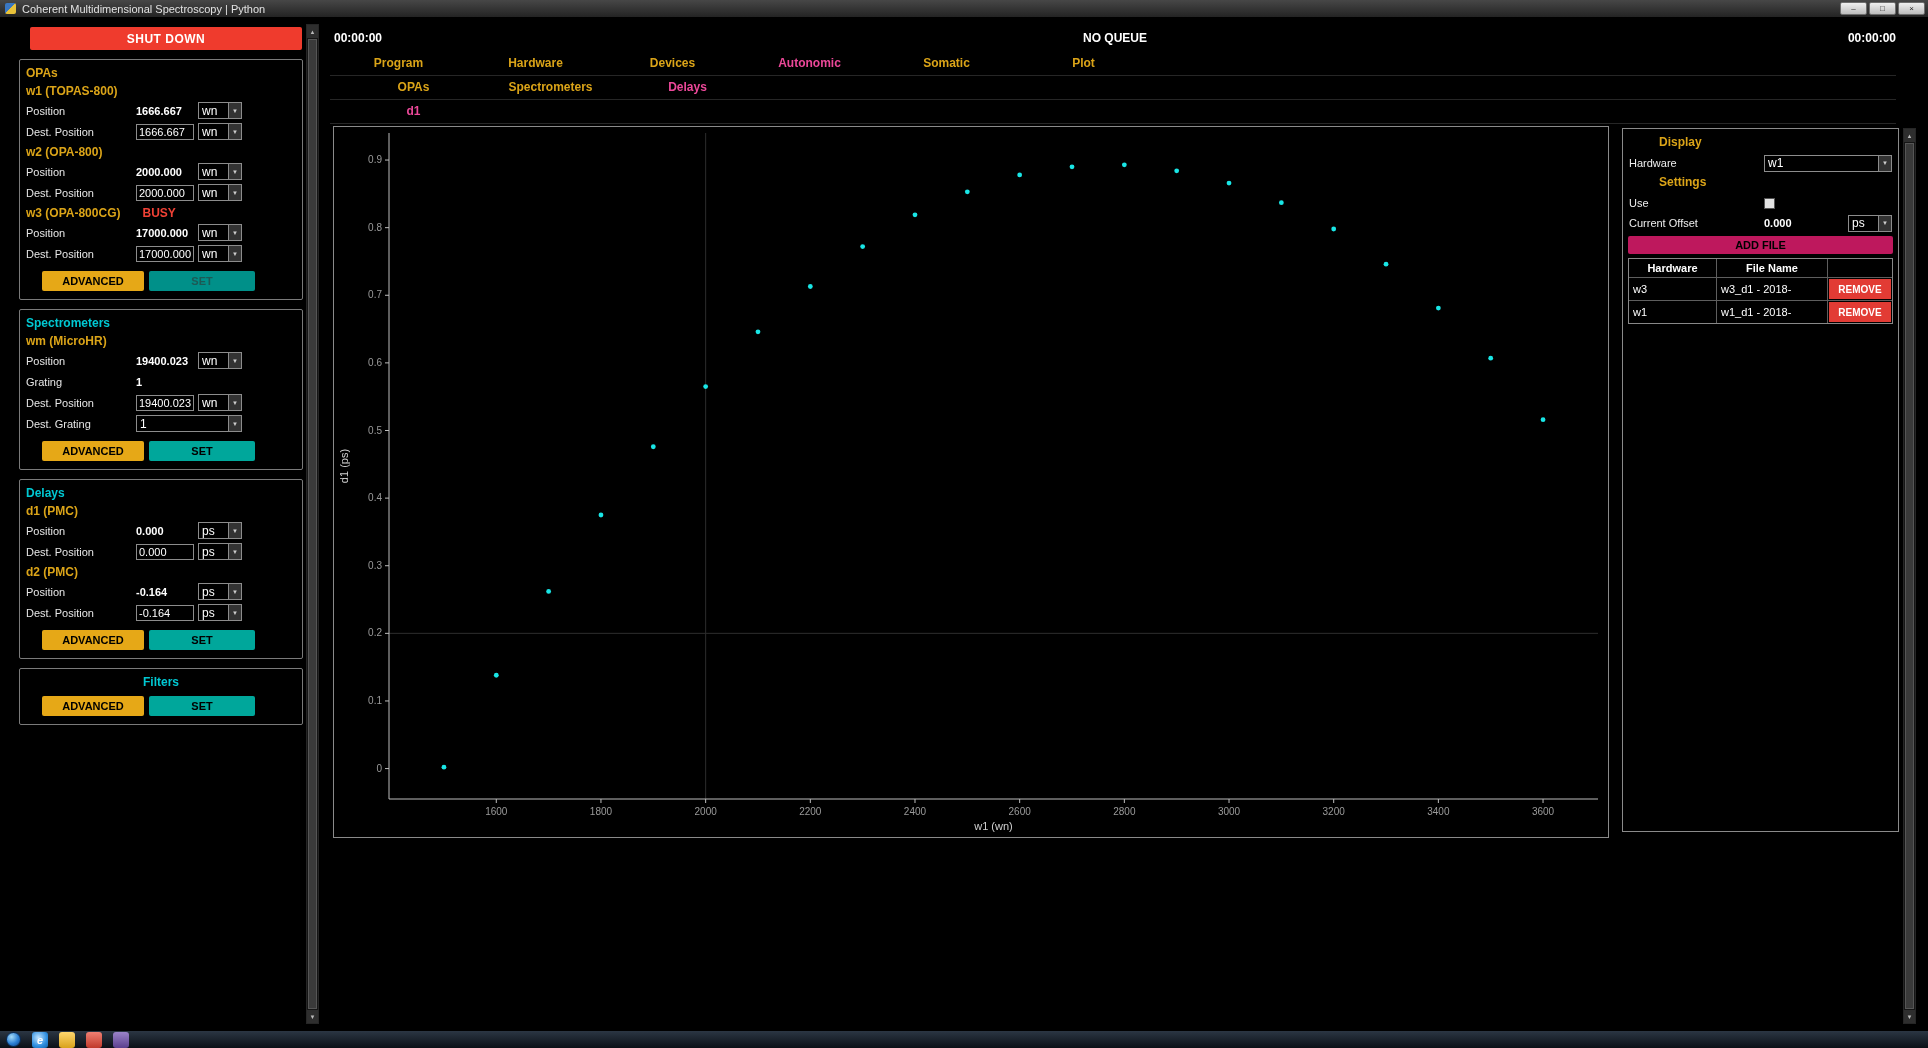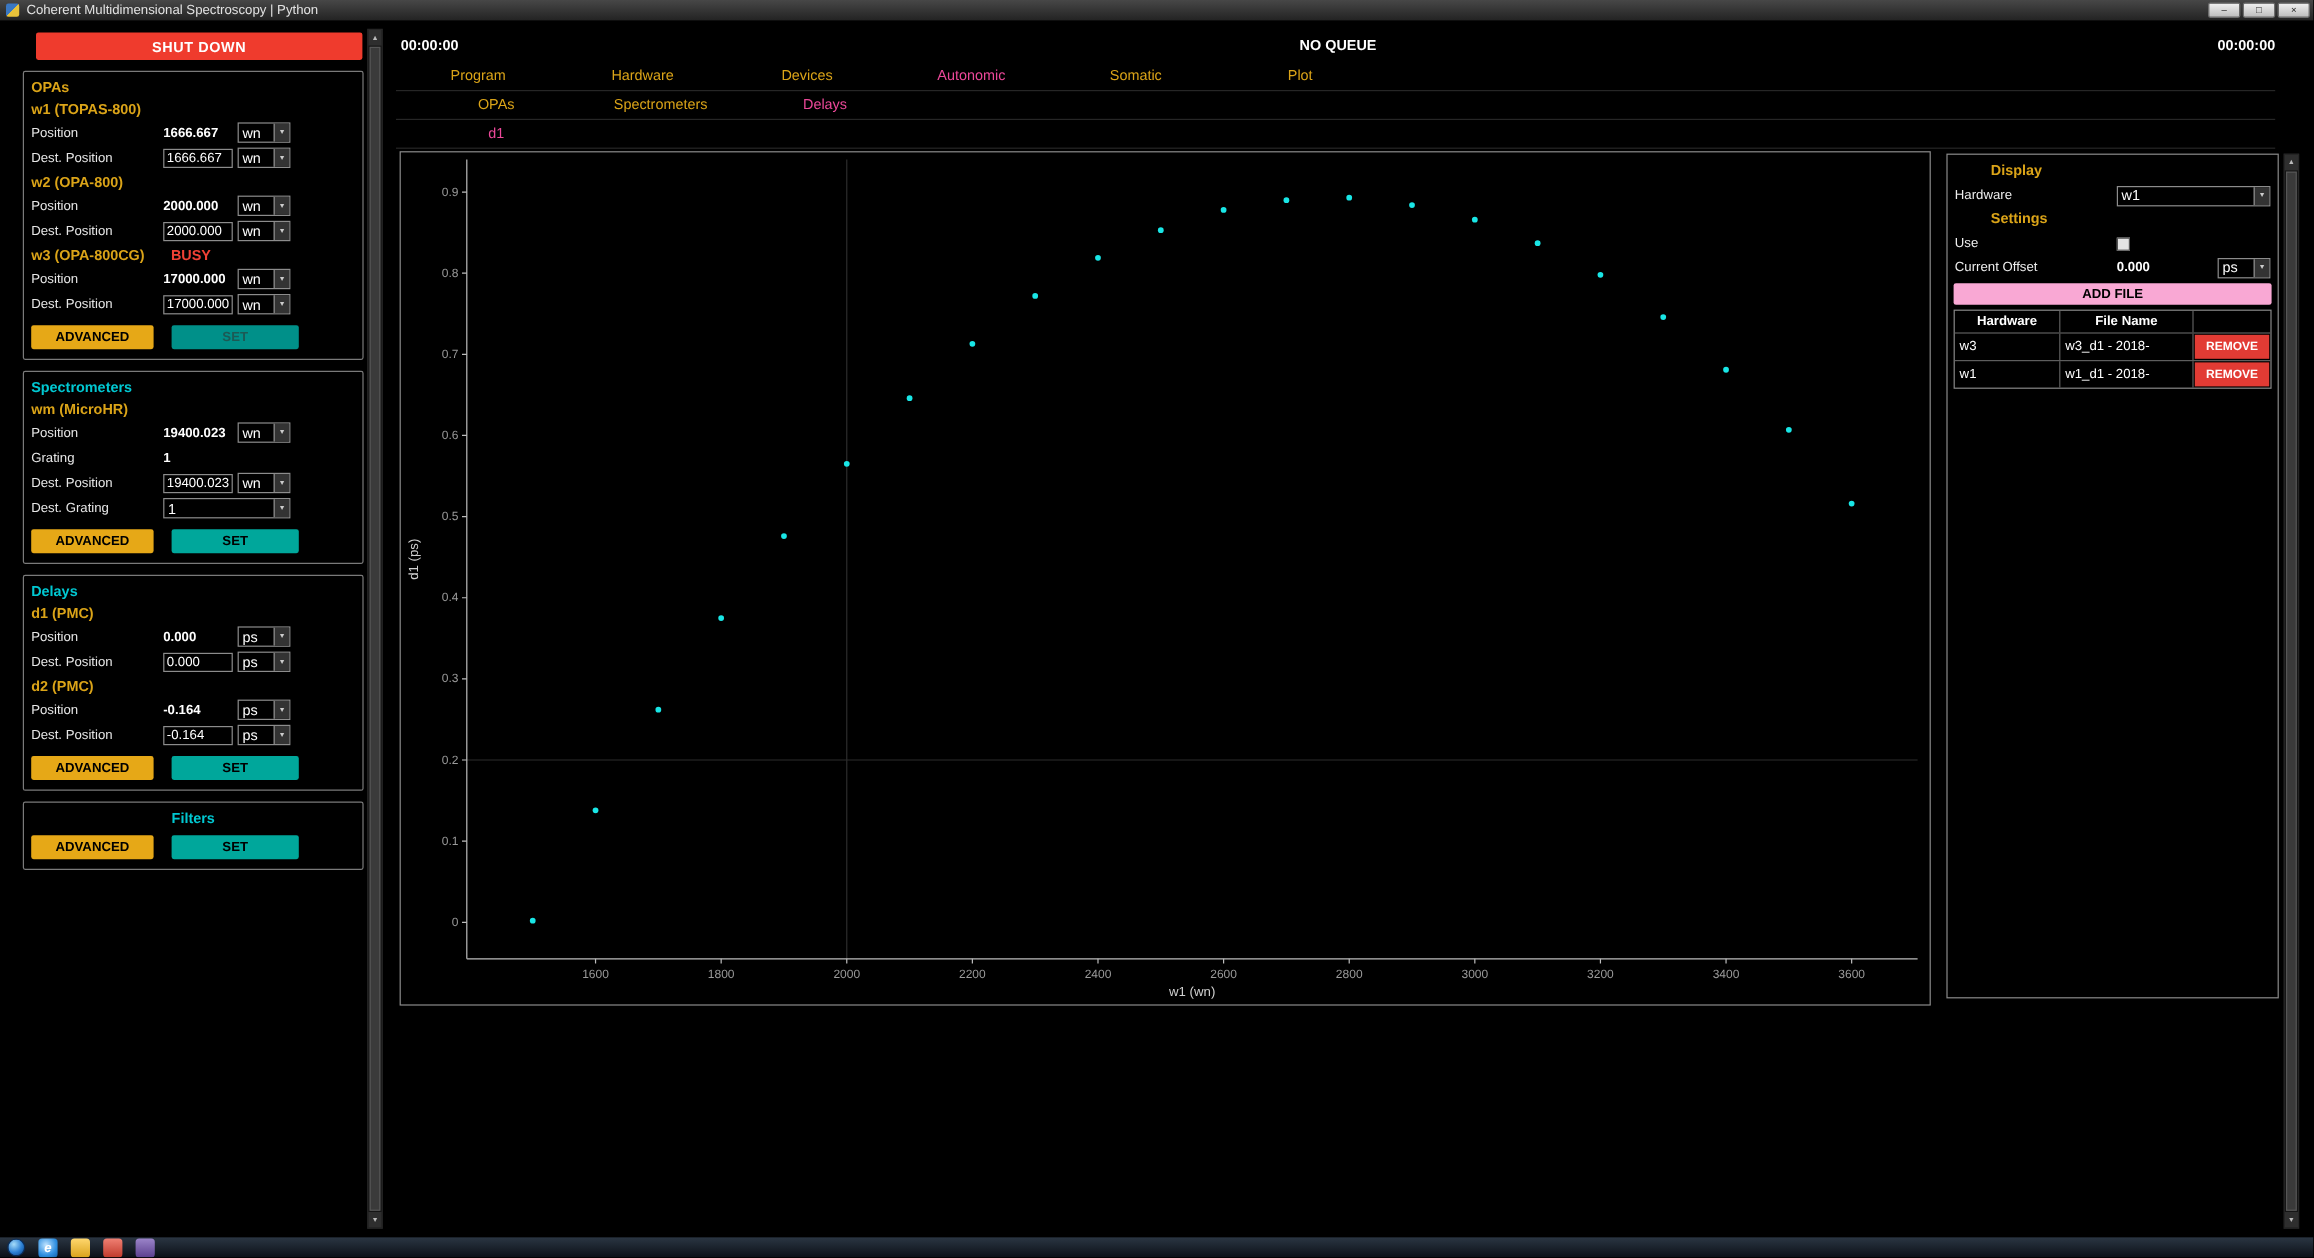--- a/index.html
+++ b/index.html
@@ -32,58 +32,58 @@
   .row-label { width:110px; font-size:11px; color:#e6e6e6; }
   .row-value { width:62px; font-weight:bold; font-size:11px; color:#fff;
     white-space:nowrap; overflow:hidden; }
   .row-input { width:58px; height:16px; background:#000; border:1px solid #8c8c8c;
     color:#fff; font-size:11px; padding:0 2px; margin-right:4px; font-family:inherit; }
   .combo { display:inline-flex; align-items:stretch; border:1px solid #8c8c8c;
     background:#000; height:17px; width:44px; }
   .combo-val { flex:1; padding:0 3px; font-size:12px; color:#fff; display:flex; align-items:center; overflow:hidden; }
   .combo-arrow { width:13px; background:#333; border-left:1px solid #8c8c8c;
     color:#ccc; font-size:6px; display:flex; align-items:center; justify-content:center; }
-  .btn-row { display:flex; gap:15px; margin-top:7px; }
+  .btn-row { display:flex; gap:5px; margin-top:7px;margin-left:16px; }
   .sbtn { height:20px; border:none; border-radius:2px; font-weight:bold;
     font-size:11px; font-family:inherit; }
   .sbtn.advanced { background:#e6a817; color:#000; width:102px; }
   .sbtn.set { background:#00a79b; color:#000; width:106px; }
   .sbtn.set-disabled { color:#1c5a55; background:#009089; }
   
   .scrollbar { position:absolute; width:13px; background:#151515;
     border:1px solid #262626; display:flex; flex-direction:column; }
   .sb-arrow { height:13px; background:#2e2e2e; color:#bbb; font-size:6px;
     display:flex; align-items:center; justify-content:center; }
   .sb-thumb { flex:1; margin:1px; background:#3a3a3a; border:1px solid #565656; }
   .sidebar-sb { left:306px; top:24px; height:1000px; }
   .main-sb { left:1903px; top:128px; height:896px; }
   
   .queue-bar { position:absolute; left:334px; top:28px; width:1562px; height:20px;
     display:flex; justify-content:space-between; align-items:center;
     font-size:12px; font-weight:bold; color:#fff; }
   .tab-area { position:absolute; left:330px; top:52px; width:1566px; }
   .tab-row { height:24px; display:flex; border-bottom:1px solid #262626; }
-  .tab { width:137px; text-align:center; line-height:23px; font-weight:normal;
+  .tab { width:137px; text-align:center; line-height:23px; font-weight:bold;
     font-size:12px; color:#dba418; cursor:default; }
   .tab.active { color:#ec4899; }
   
   .plot-panel { position:absolute; left:333px; top:126px; width:1276px; height:712px;
     border:1px solid #8a8a8a; background:#000; }
   
   .right-panel { position:absolute; left:1622px; top:128px; width:277px; height:704px;
     border:1px solid #8a8a8a; background:#000; padding-top:4px; }
   .rp-title { font-weight:bold; font-size:12px; color:#dba418; padding:2px 6px; height:20px;margin-left:30px; }
   .rp-row { display:flex; align-items:center; height:20px; padding:0 6px; }
   .rp-label { flex:1; font-size:11px; color:#eee; }
   .rp-ctrl { width:128px; display:flex; align-items:center; }
   .rp-ctrl .combo.wide { width:128px; }
   .rp-value { flex:1; font-weight:bold; font-size:11px; color:#fff; }
   .checkbox { width:11px; height:11px; background:#e4e4e4; border:1px solid #555; }
   .addfile { display:block; margin:3px 5px 4px; width:265px; height:18px;
-    background:#f9a8d4; color:#000; font-weight:bold; font-size:11px;
+    background:#be185d; color:#000; font-weight:bold; font-size:11px;
     border:none; border-radius:2px; font-family:inherit; }
   .file-table { margin:0 5px; border:1px solid #888; }
   .ft-row { display:flex; border-bottom:1px solid #5e5e5e; align-items:stretch; }
   .ft-row:last-child { border-bottom:none; }
   .ft-head { font-weight:bold; }
   .ft-head .ft-cell { text-align:center; }
   .ft-cell { font-size:11px; color:#fff; padding:3px 4px; border-right:1px solid #5e5e5e;
     overflow:hidden; white-space:nowrap; display:flex; align-items:center; }
   .ft-head .ft-cell { justify-content:center; }
   .c1 { width:88px; }

